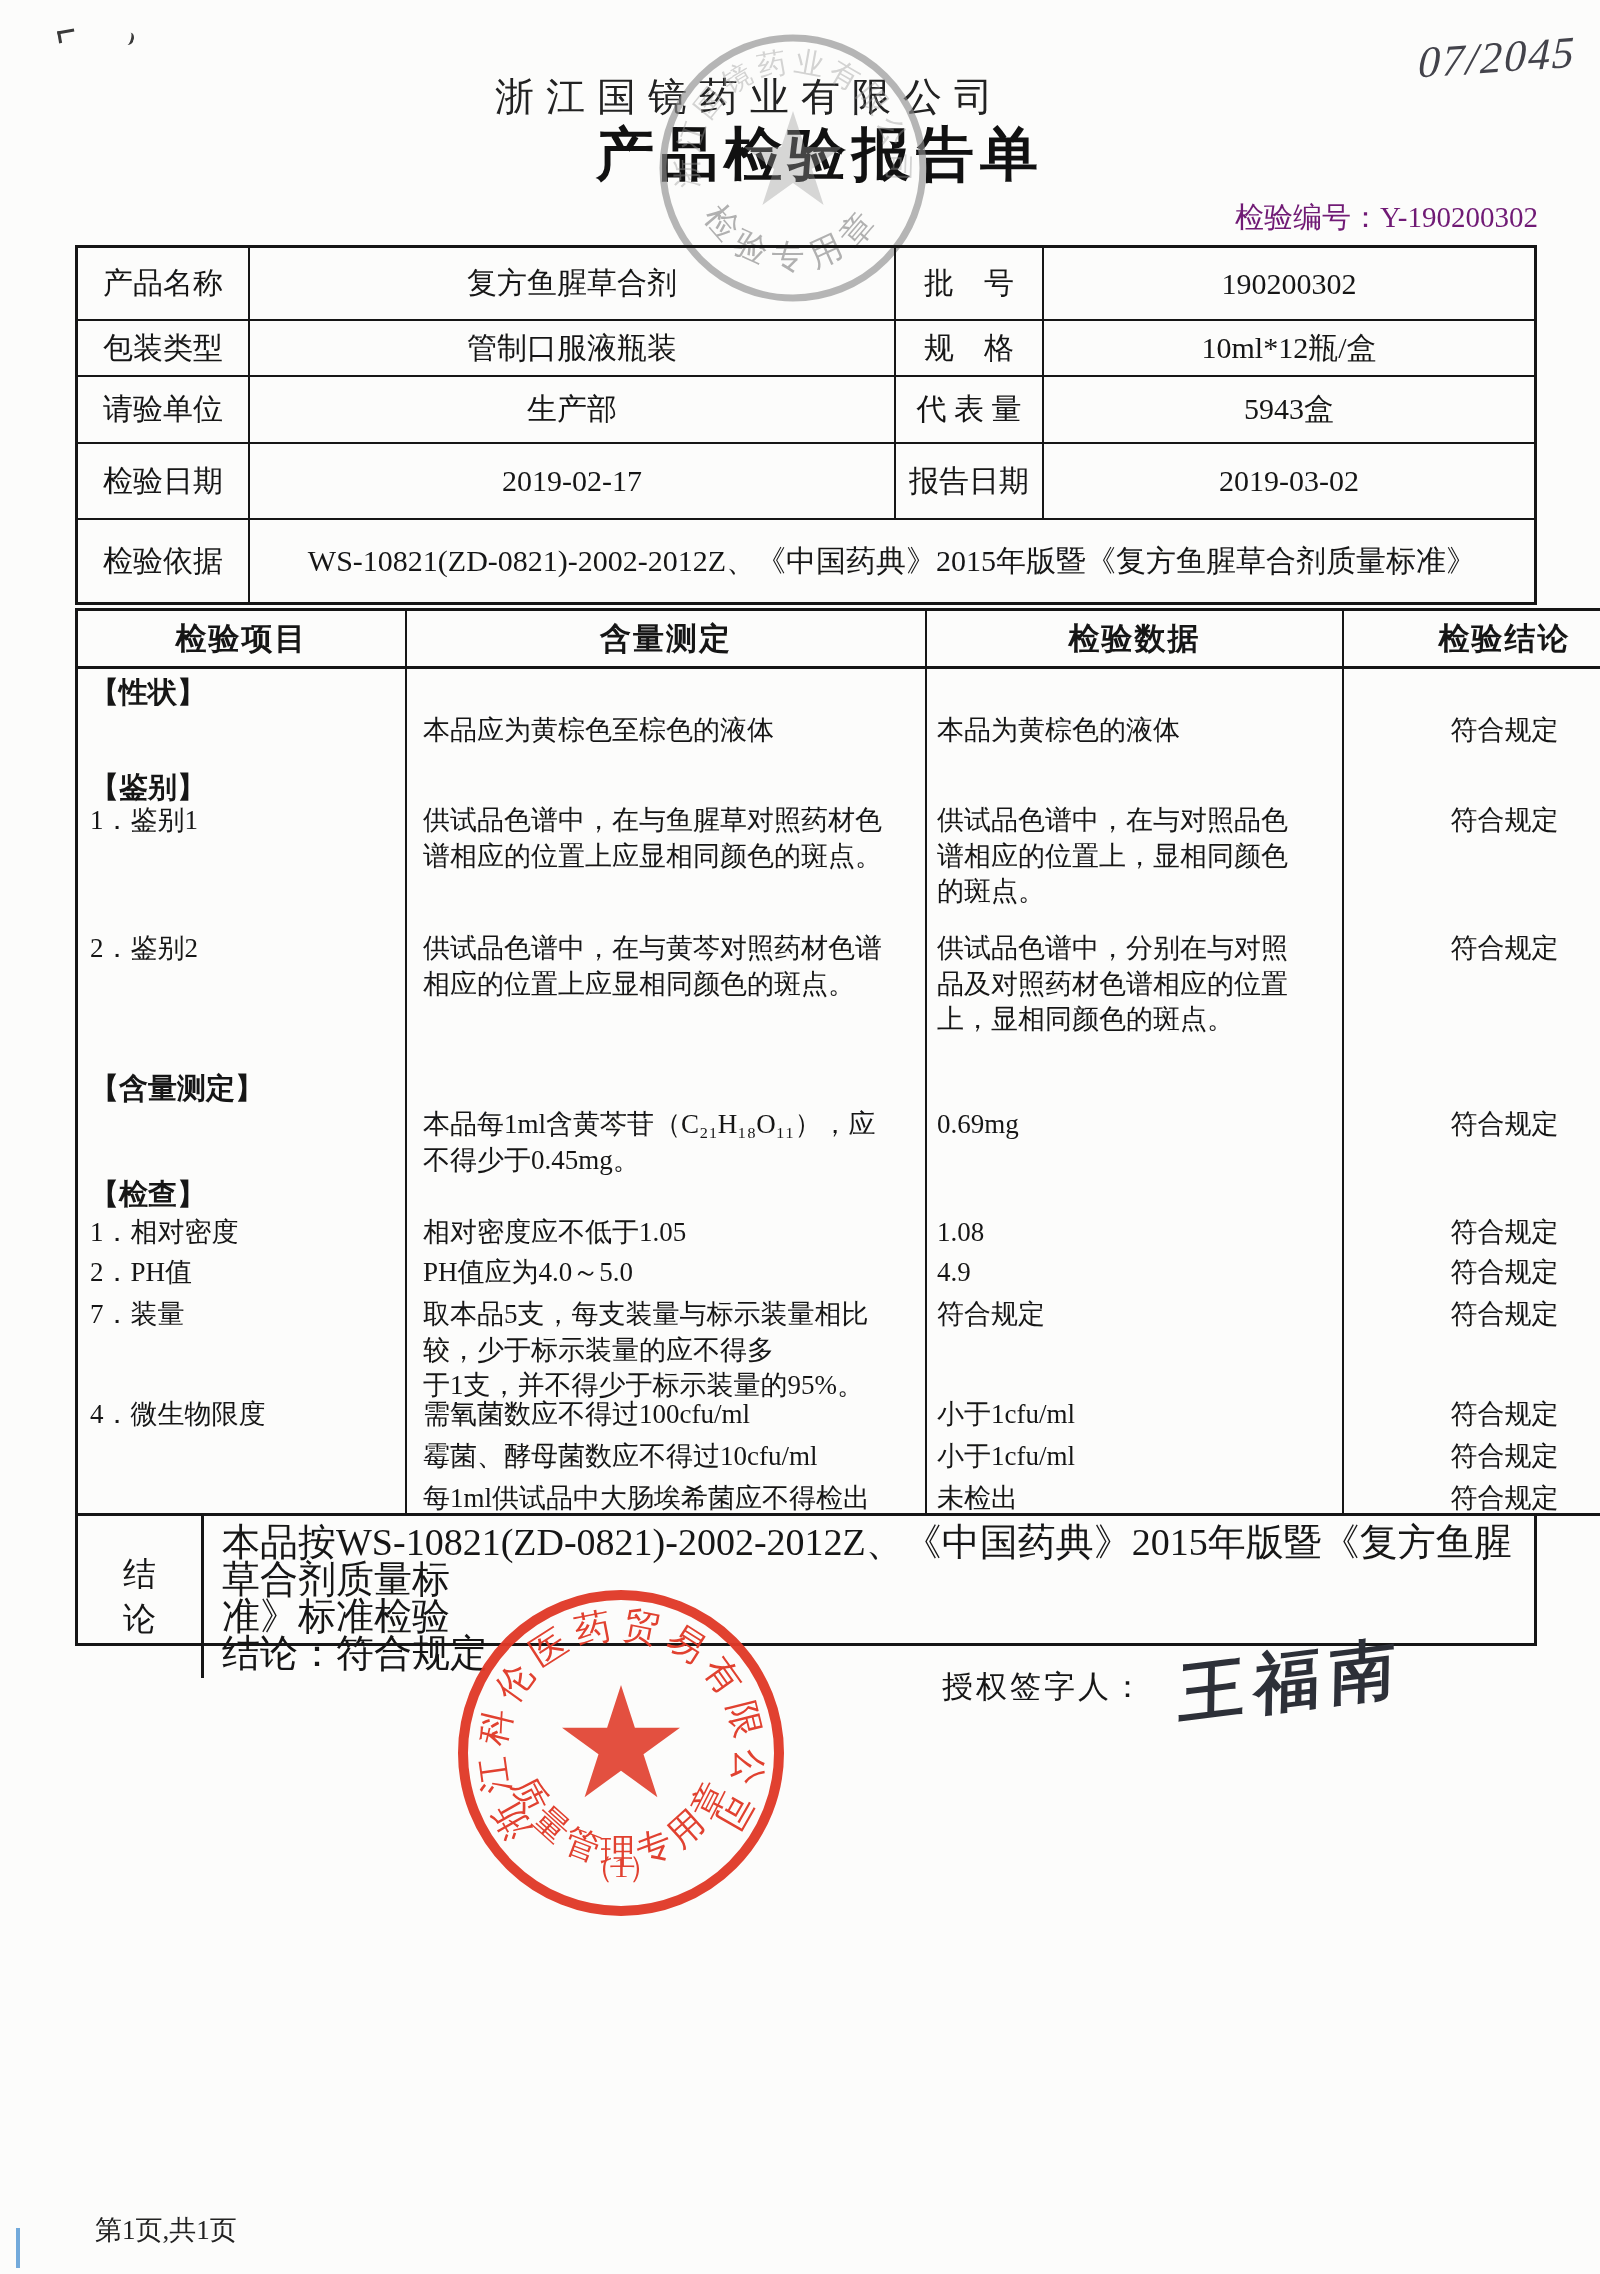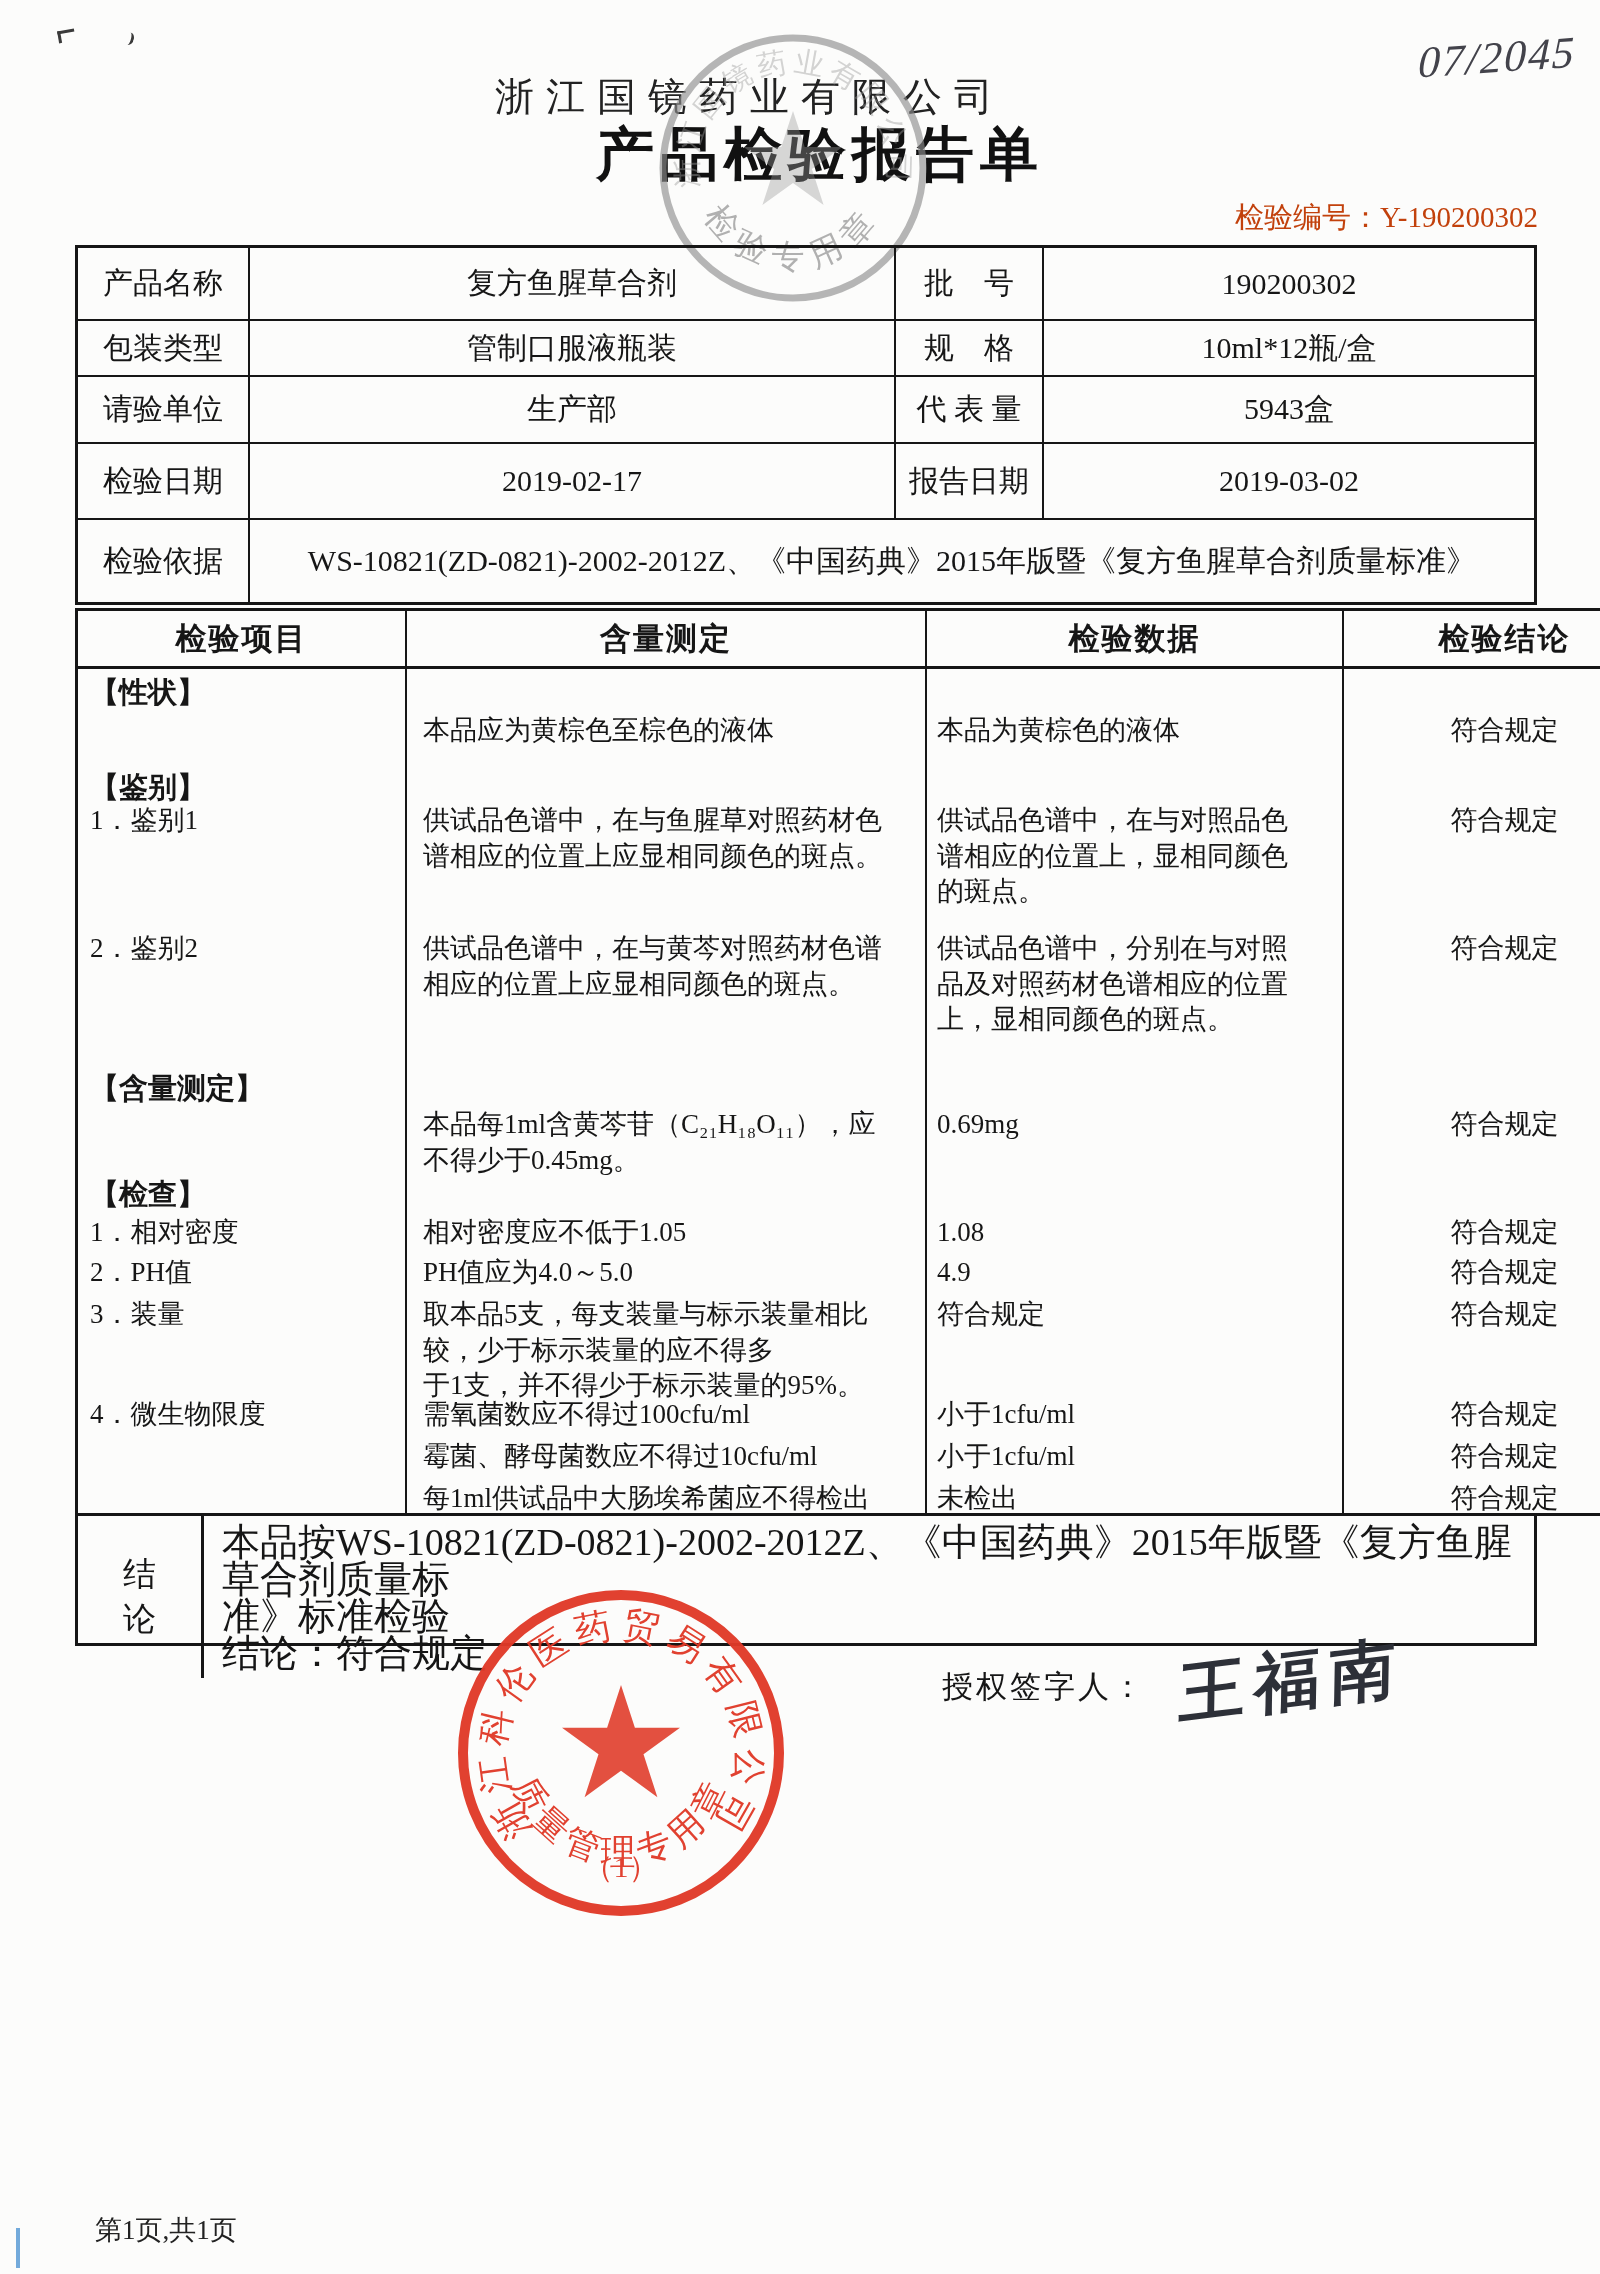--- a/index.html
+++ b/index.html
@@ -8,21 +8,21 @@
     background:#fcfcfb;overflow:hidden;
     font-family:"Liberation Serif","DejaVu Serif",serif;
     color:#161616;
   }
   .pre{white-space:pre-line;}
   
   .company{position:absolute;top:70px;left:0;width:1500px;text-align:center;
     font-size:39px;letter-spacing:12px;color:#222;}
   .doc-title{position:absolute;top:116px;left:20px;width:1600px;text-align:center;
     font-size:58px;font-weight:bold;letter-spacing:6px;color:#111;}
-  .report-no{position:absolute;top:198px;right:62px;font-size:29px;color:#c2410c;}
+  .report-no{position:absolute;top:198px;right:62px;font-size:29px;color:#701a75;}
   .hand-note{position:absolute;top:32px;left:1418px;font-size:44px;color:#43434b;
     transform:rotate(-4deg) skewX(-6deg);font-style:italic;letter-spacing:2px;}
   .pen-mark1{position:absolute;left:58px;top:30px;width:14px;height:9px;
     border-left:3px solid #3a3a3a;border-top:3px solid #3a3a3a;transform:rotate(-10deg);}
   .pen-mark2{position:absolute;left:124px;top:32px;width:7px;height:13px;
     border-right:3px solid #3a3a3a;border-radius:60%;transform:rotate(14deg);}
   
   .info-table{position:absolute;left:75px;top:245px;width:1462px;
     display:grid;grid-template-columns:170px 646px 148px 1fr;
     grid-template-rows:71px 56px 67px 76px 84px;
@@ -180,21 +180,21 @@
       <div class="c-item num">1．相对密度</div>
       <div class="c-std">相对密度应不低于1.05</div>
       <div class="c-data">1.08</div>
       <div class="c-res">符合规定</div>
 
       <div class="c-item num">2．PH值</div>
       <div class="c-std">PH值应为4.0～5.0</div>
       <div class="c-data">4.9</div>
       <div class="c-res">符合规定</div>
 
-      <div class="c-item num">3．装量</div>
+      <div class="c-item num">7．装量</div>
       <div class="c-std pre">取本品5支，每支装量与标示装量相比
 较，少于标示装量的应不得多
 于1支，并不得少于标示装量的95%。</div>
       <div class="c-data">符合规定</div>
       <div class="c-res">符合规定</div>
 
       <div class="c-item num">4．微生物限度</div>
       <div class="c-std">需氧菌数应不得过100cfu/ml</div>
       <div class="c-data">小于1cfu/ml</div>
       <div class="c-res">符合规定</div>

